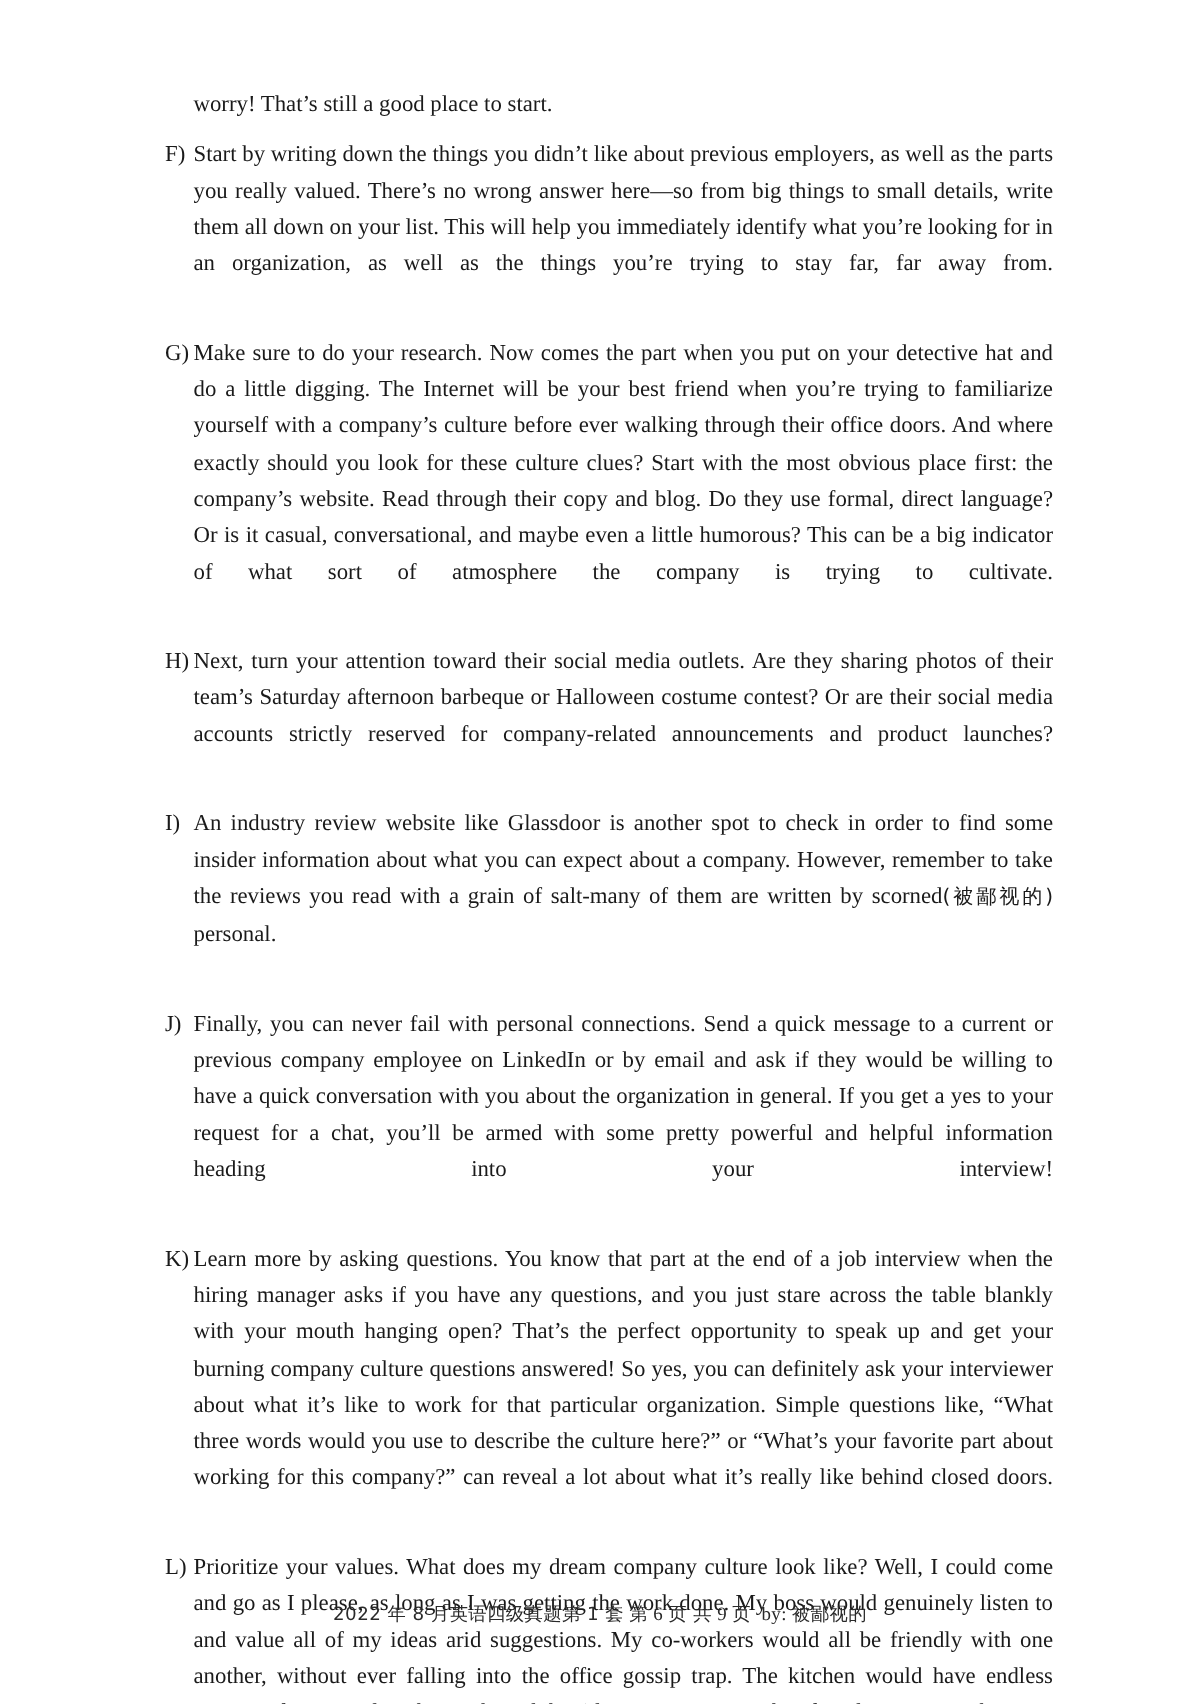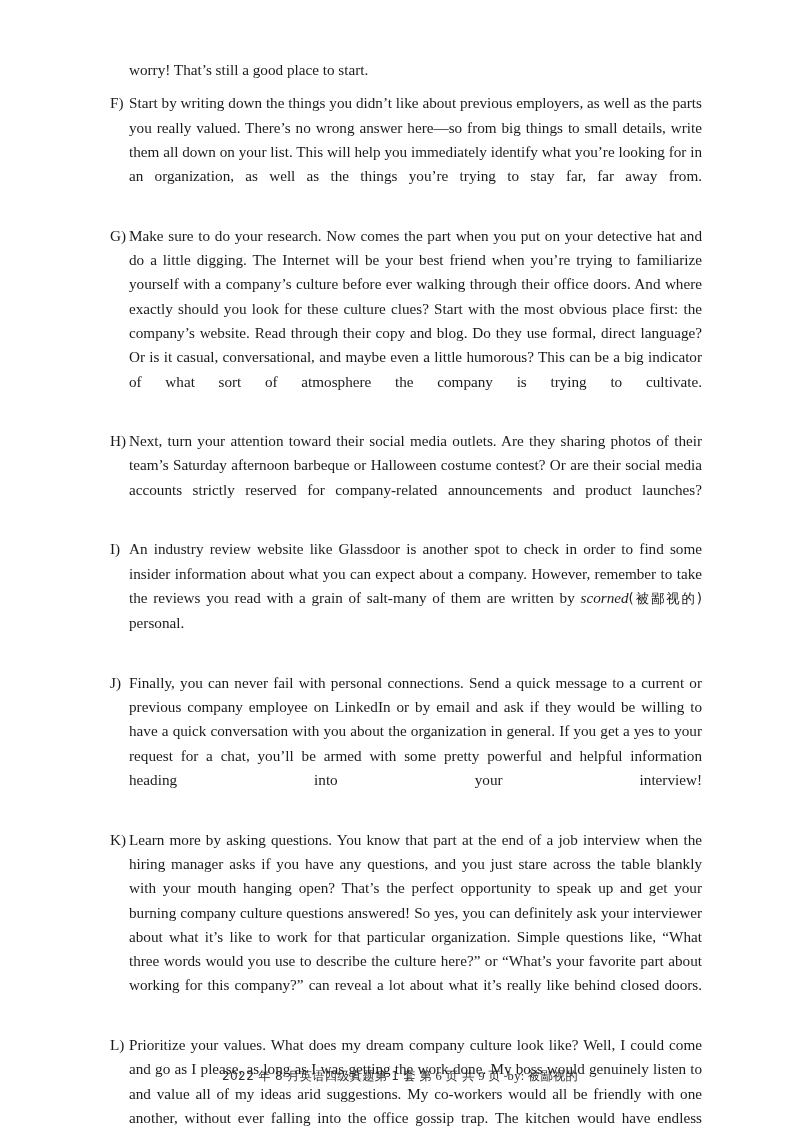--- a/index.html
+++ b/index.html
@@ -63,21 +63,20 @@
   }
 
   
   .ptext::after {
     content: "";
     display: inline-block;
     width: 100%;
   }
 
   .it {
-    font-style: italic;
   }
 
   .cn {
     font-family: "DejaVu Sans", "Liberation Sans", sans-serif;
     font-size: 13.4px;
   }
 
   .footer {
     position: absolute;
     left: 0;

